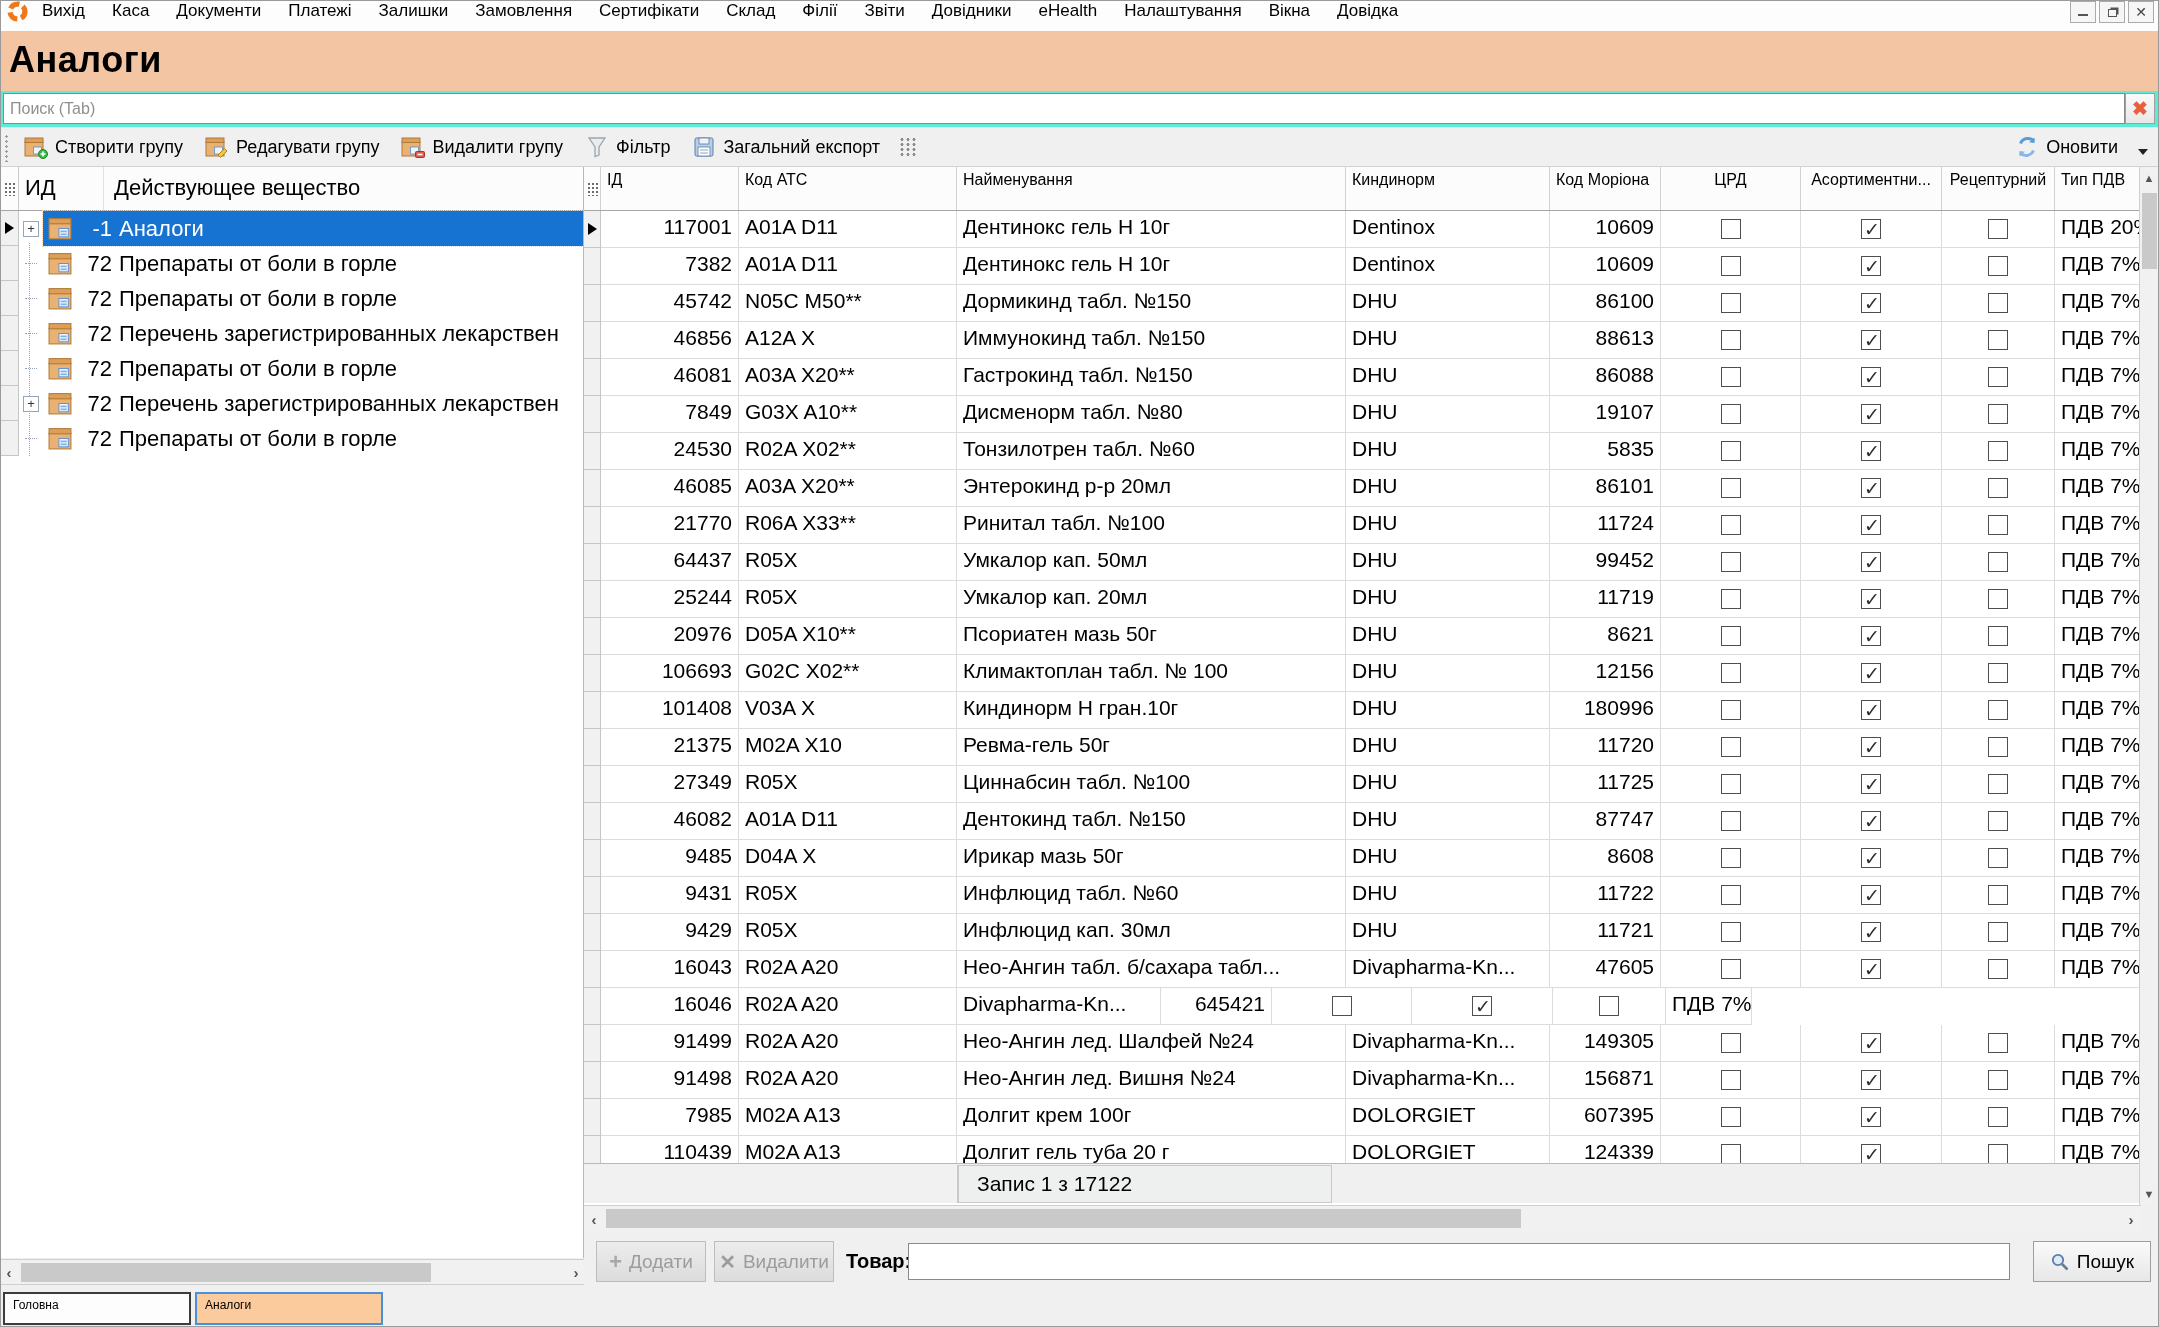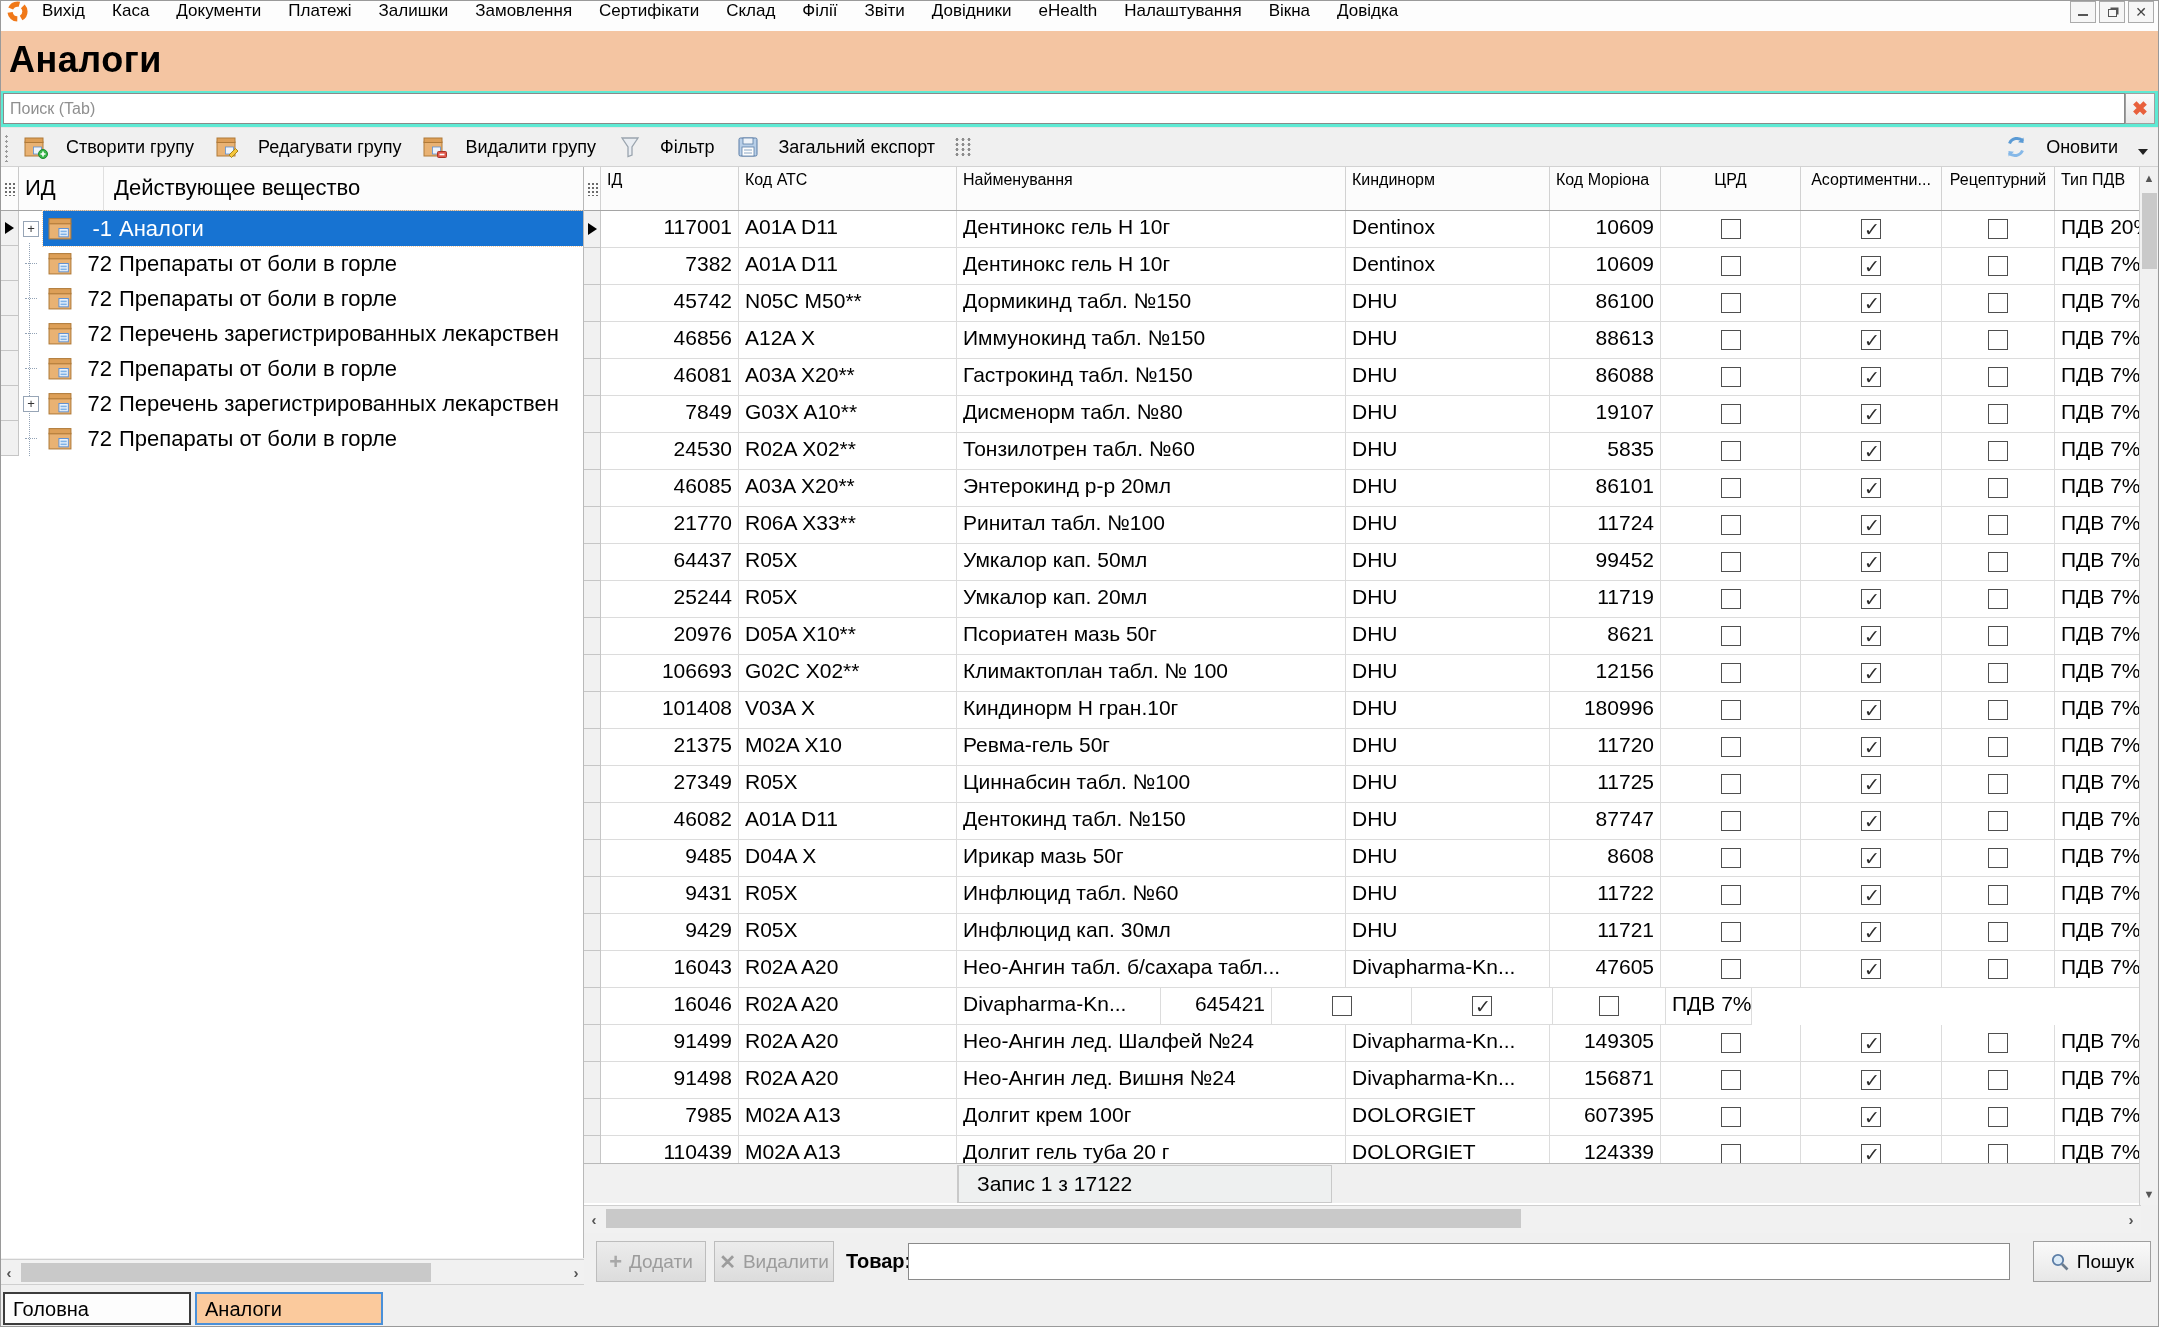--- a/index.html
+++ b/index.html
@@ -31,21 +31,21 @@
   .search-input::placeholder { color:#8f8f8f; }
   .search-clear { position:absolute; right:3px; top:2px; width:30px; height:31px; border:1px solid #9f9f9f;
                   background:linear-gradient(#fafafa,#e8e8e8); display:flex; align-items:center; justify-content:center;
                   font-size:19px; font-weight:bold; color:#e8603c; cursor:pointer; }
   
   .toolbar { position:absolute; left:0; top:126px; width:100%; height:40px; background:#f0f0f0;
              border-top:1px solid #e6e6e6; border-bottom:1px solid #d2d2d2;
              display:flex; align-items:center; font-size:18px; padding-left:14px; gap:4px; }
   .grip { position:absolute; left:3px; top:6px; width:5px; height:28px;
           background-image:radial-gradient(circle,#9a9a9a 1px, transparent 1.2px); background-size:5px 5px; }
-  .tb-btn { display:flex; align-items:center; gap:18px; padding:3px 9px; cursor:pointer; white-space:nowrap; }
+  .tb-btn { display:flex; align-items:center; gap:7px; padding:3px 9px; cursor:pointer; white-space:nowrap; }
   .tb-icon { width:24px; height:24px; flex:0 0 auto; }
   .tb-right { margin-left:auto; display:flex; align-items:center; gap:7px; padding-right:10px; }
   .caret-down { width:0; height:0; border-left:5px solid transparent; border-right:5px solid transparent;
                 border-top:6px solid #222; margin-left:4px; margin-top:10px;}
   .cols-icon { width:18px; height:20px; margin-left:6px;
                background-image:radial-gradient(circle,#8c8c8c 1.4px, transparent 1.6px); background-size:6px 5px; }
   
   .tree-panel { position:absolute; left:0; top:166px; width:583px; height:1091px; background:#fff;
                 border-right:1px solid #b9b9b9; overflow:hidden; }
   .tree-header { display:flex; height:44px; background:#fcfcfc; border-bottom:1px solid #a5a5a5; font-size:22px; }
@@ -70,21 +70,21 @@
   .tree-label { white-space:nowrap; overflow:hidden; flex:1; }
   .arrow-marker { width:0; height:0; border-top:6px solid transparent; border-bottom:6px solid transparent;
                   border-left:9px solid #000; }
   
   .tree-hscroll { position:absolute; left:0; top:1258px; width:583px; height:26px; background:#f1f1f1;
                   border-top:1px solid #cfcfcf; border-bottom:1px solid #cfcfcf;}
   .hthumb { position:absolute; top:3px; height:19px; background:#c9c9c9; }
   .sb-arrow { position:absolute; top:0; width:16px; height:100%; display:flex; align-items:center; justify-content:center;
               color:#555; font-size:15px; font-weight:bold; cursor:pointer;}
   
-  .tabs { position:absolute; left:2px; top:1291px; height:33px; display:flex; gap:4px; font-size:20px; }
+  .tabs { position:absolute; left:2px; top:1291px; height:33px; display:flex; gap:4px; font-size:12px; }
   .tab { width:188px; height:33px; padding:4px 0 0 8px; background:#fdfdfd; border:2px solid #3c3c3c; cursor:pointer;
          white-space:nowrap; overflow:hidden;}
   .tab.active { background:#fbca9d; border:2px solid #4a90d9; }
   
   .table-area { position:absolute; left:583px; top:166px; width:1557px; height:1066px; background:#fff; }
   .tbl-header { display:flex; height:44px; background:#fcfcfc; border-bottom:1px solid #a5a5a5; font-size:16px; }
   .tbl-header .hcell { border-right:1px solid #d2d2d2; padding:4px 0 0 6px; white-space:nowrap; overflow:hidden; }
   .c-ind { width:17px; flex:0 0 auto; }
   .c-id { width:138px; flex:0 0 auto; }
   .c-atc { width:218px; flex:0 0 auto; }

